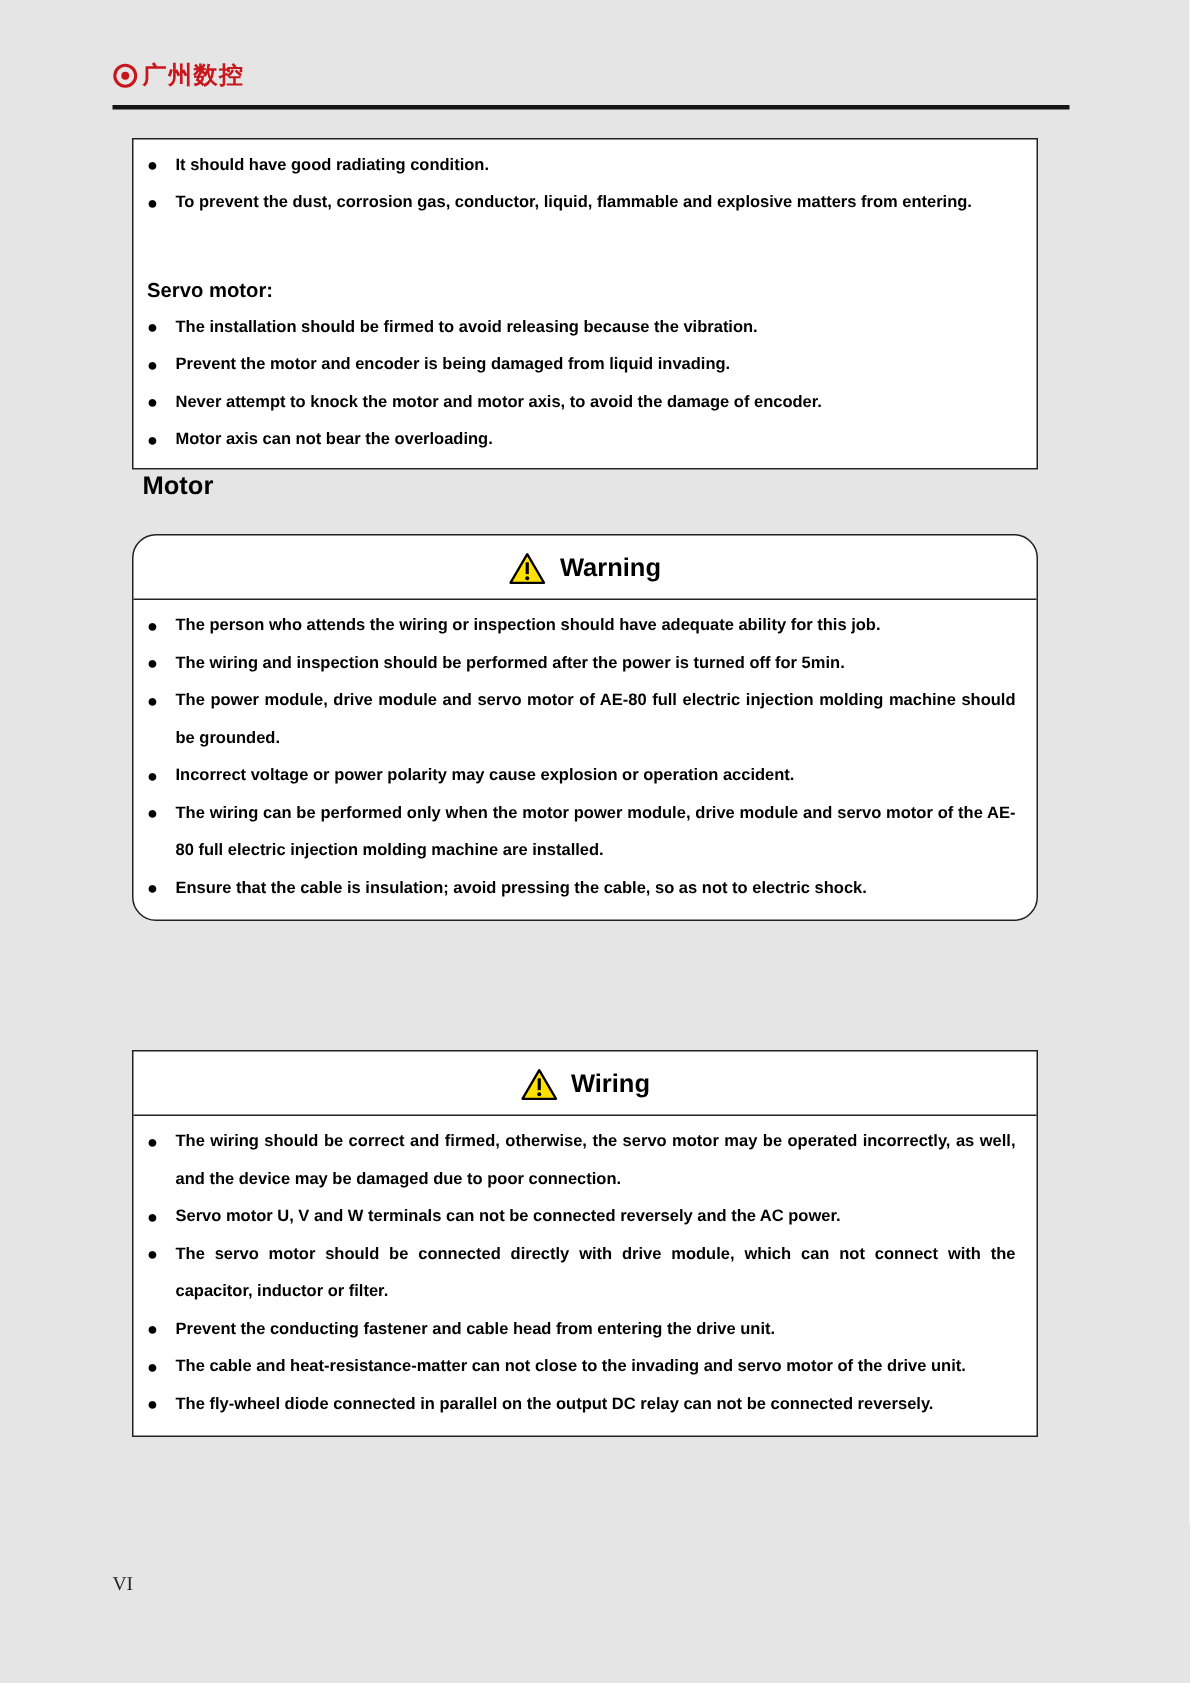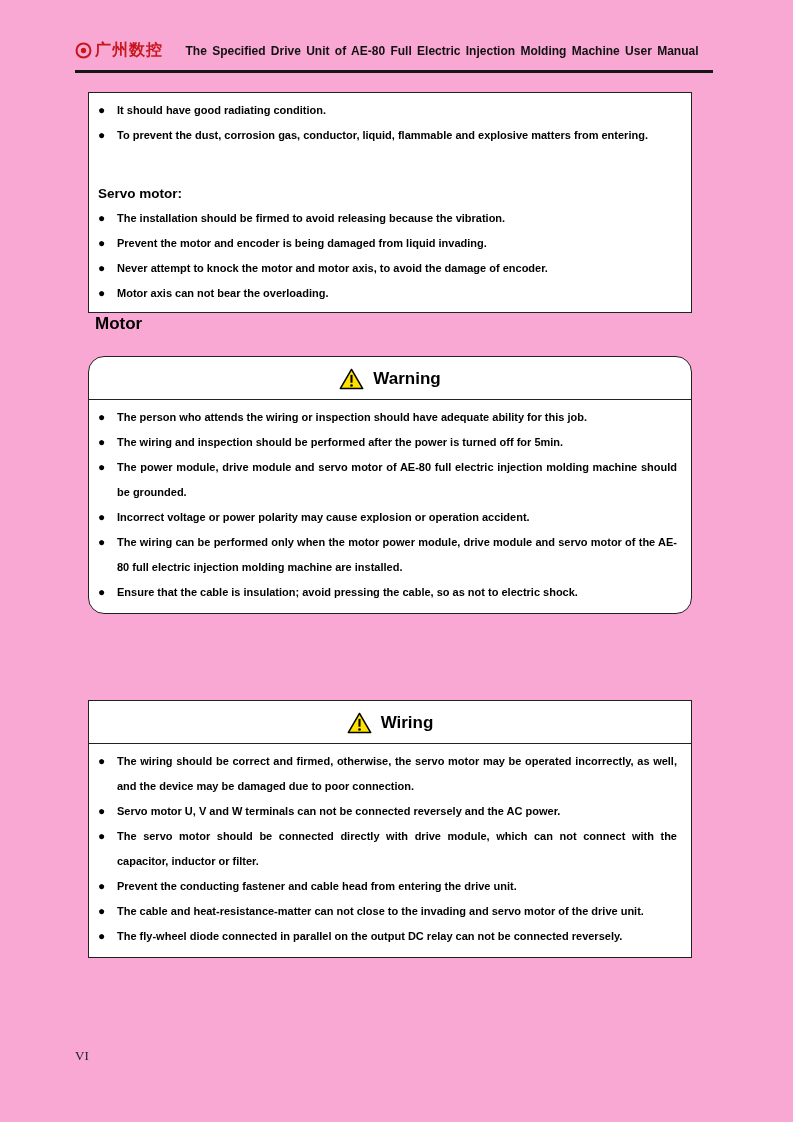--- a/index.html
+++ b/index.html
@@ -3,21 +3,21 @@
 <meta charset="utf-8">
 <style>
   * { box-sizing: border-box; }
   html, body { margin: 0; padding: 0; background: #ffffff; }
   body { font-family: "Liberation Sans", sans-serif; color: #000; }
 
   .page {
     position: relative;
     width: 793px;
     height: 1122px;
-    background: #f9a8d4;
+    background: #e5e5e5;
     overflow: hidden;
   }
 
   
   .header {
     position: absolute;
     left: 75px;
     right: 80px;
     top: 40px;
     display: flex;
@@ -134,21 +134,20 @@
 <div class="page">
 
   <header class="header">
     <span class="logo">
       <svg class="logo-mark" viewBox="0 0 20 20" aria-hidden="true">
         <circle cx="10" cy="10" r="8.2" fill="none" stroke="#c8161d" stroke-width="2.4"></circle>
         <circle cx="10" cy="10" r="3.1" fill="#c8161d"></circle>
       </svg>
       <span class="logo-text">广州数控</span>
     </span>
-    <span class="header-title">The Specified Drive Unit of AE-80 Full Electric Injection Molding Machine User Manual</span>
   </header>
 
   <section class="box plain-box">
     <div class="item">
       <span class="bullet">●</span>
       <span class="item-text">It should have good radiating condition.</span>
     </div>
     <div class="item">
       <span class="bullet">●</span>
       <span class="item-text">To prevent the dust, corrosion gas, conductor, liquid, flammable and explosive matters from entering.</span>

